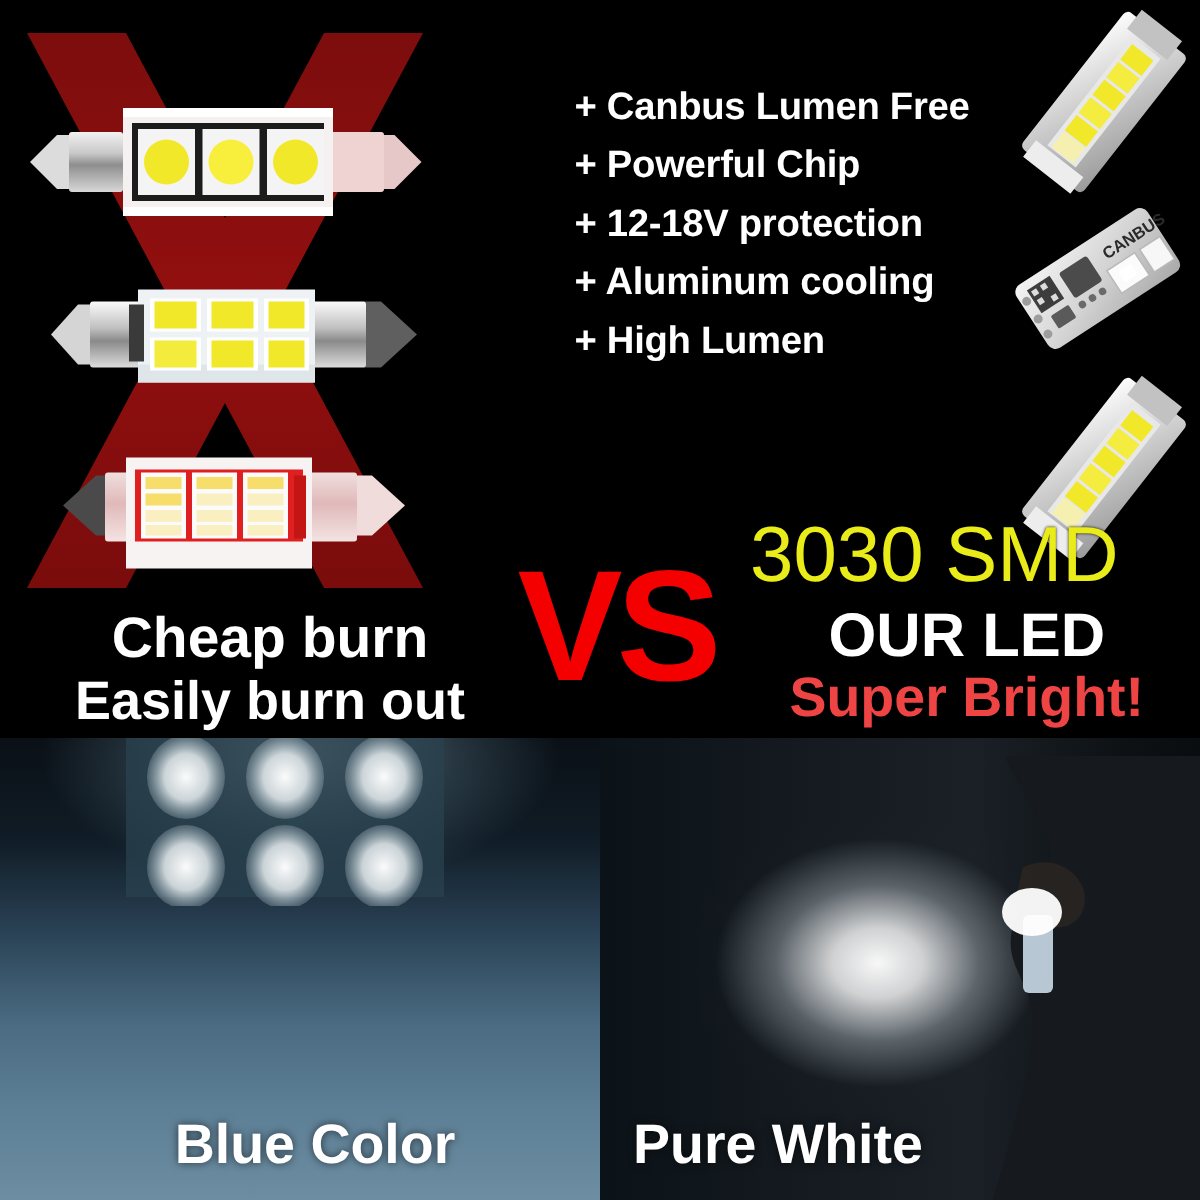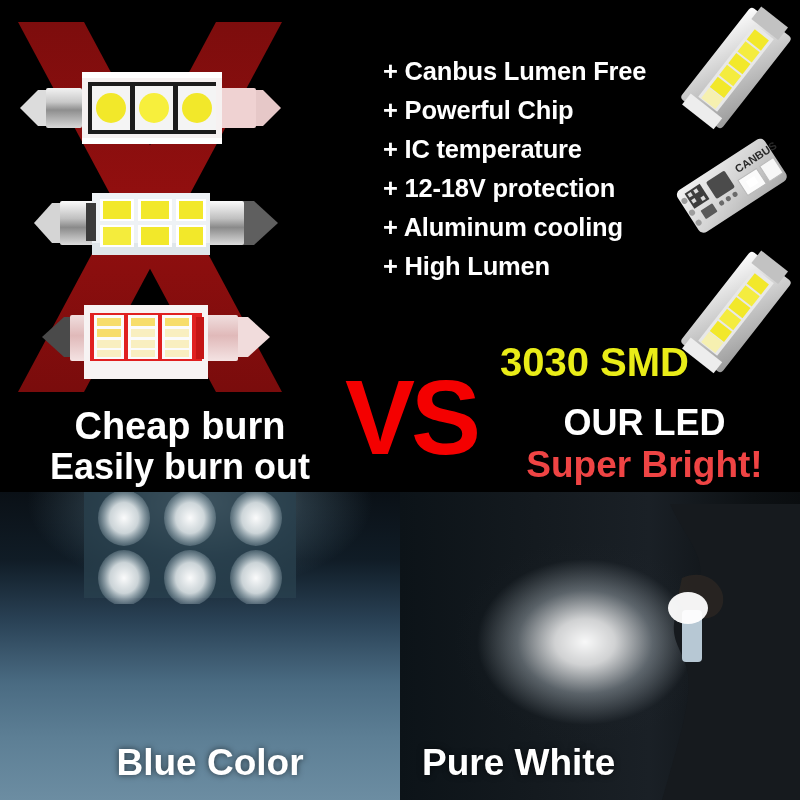--- a/index.html
+++ b/index.html
@@ -64,22 +64,22 @@
     font-family: "Liberation Sans", sans-serif;
   }
   .feature-line.wrap-cont { padding-left: 0px; }
 
   
   .smd-label {
     position: absolute;
     left: 500px;
     top: 340px;
     color: #e9ec18;
-    font-size: 40px;
-    font-weight: bold;
+    font-size: 52px;
+    font-weight: normal;
     letter-spacing: 0px;
     font-family: "Liberation Sans", sans-serif;
     text-shadow: 0 0 2px #000;
   }
 
   
   .vs-label {
     position: absolute;
     left: 345px;
     top: 365px;
@@ -117,21 +117,21 @@
   
   .right-head {
     position: absolute;
     left: 492px;
     top: 402px;
     width: 305px;
     text-align: center;
   }
   .right-head .l1 {
     color: #ffffff;
-    font-size: 36px;
+    font-size: 41px;
     font-weight: bold;
     line-height: 42px;
     font-family: "Liberation Sans", sans-serif;
   }
   .right-head .l2 {
     color: #ef4444;
     font-size: 37px;
     font-weight: bold;
     line-height: 42px;
     font-family: "Liberation Sans", sans-serif;
@@ -403,21 +403,20 @@
             <rect x="55" y="96" width="18" height="13" fill="#f6f0b0"></rect>
           </g>
           <rect x="44" y="112" width="40" height="14" fill="#ededed"></rect>
         </g>
       </svg>
     </div>
 
     <div class="feature-list">
       <div class="feature-line">+ Canbus Lumen Free</div>
       <div class="feature-line">+ Powerful Chip</div>
-      <div class="feature-line">+ IC temperature</div>
       <div class="feature-line">+ 12-18V protection</div>
       <div class="feature-line">+ Aluminum cooling</div>
       <div class="feature-line">+ High Lumen</div>
     </div>
 
     <div class="smd-label">3030 SMD</div>
 
     <div class="vs-label">VS</div>
 
     <div class="left-head">

